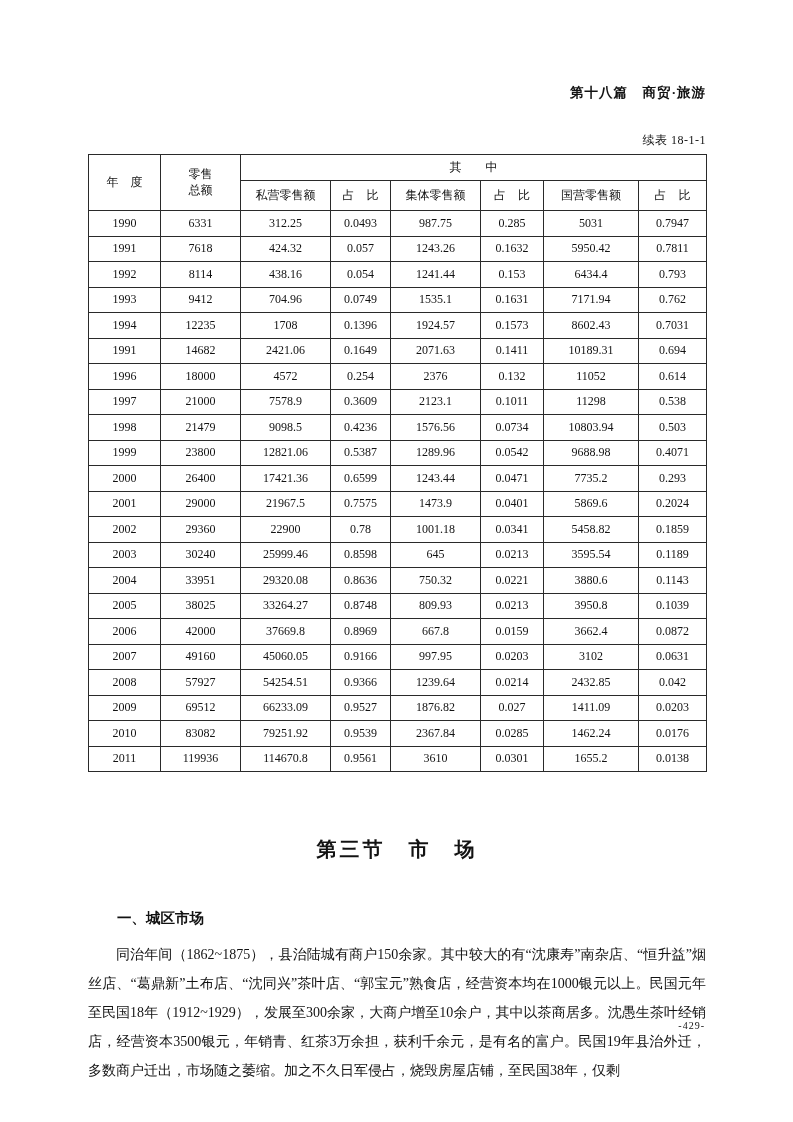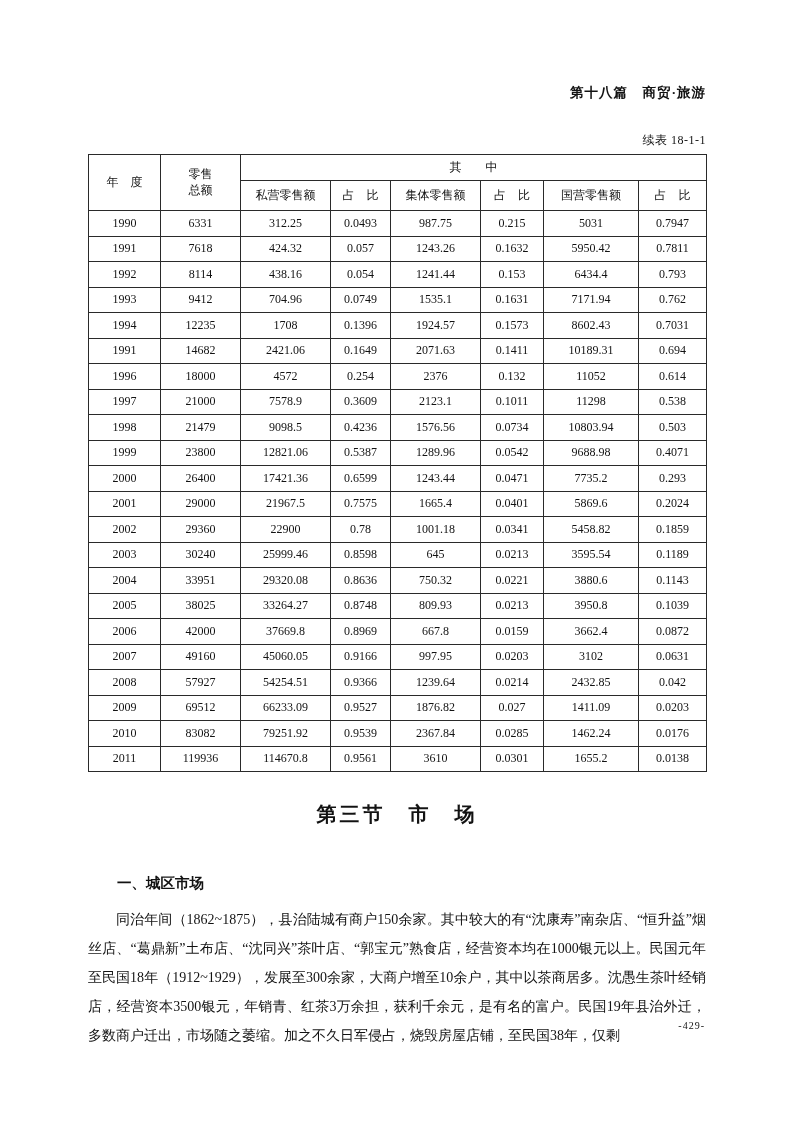--- a/index.html
+++ b/index.html
@@ -26,21 +26,21 @@
     border:1px solid #2a2a2a; text-align:center; vertical-align:middle;
     font-size:12px; font-weight:normal; padding:1px 2px; color:#121212;
     overflow:hidden;
   }
   thead th.row1 { height:26px; }
   thead tr.sub-row th { height:30px; }
   th.stacked { white-space:pre-line; line-height:1.3; }
   tbody td { height:25.5px; }
 
   .section-title {
-    margin-top:29px; text-align:center;
+    margin-top:64px; text-align:center;
     font-size:20px; font-weight:bold; letter-spacing:3px;
     font-family:"Liberation Sans", sans-serif;
   }
   .subsection-title {
     margin-top:46px; text-indent:2em;
     font-size:14.5px; font-weight:bold;
     font-family:"Liberation Sans", sans-serif;
   }
   .body-paragraph {
     margin-top:12px; font-size:14px; line-height:29px;
@@ -87,21 +87,21 @@
         <th>占　比</th>
       </tr>
     </thead>
     <tbody>
         <tr>
           <td>1990</td>
           <td>6331</td>
           <td>312.25</td>
           <td>0.0493</td>
           <td>987.75</td>
-          <td>0.215</td>
+          <td>0.285</td>
           <td>5031</td>
           <td>0.7947</td>
         </tr>
         <tr>
           <td>1991</td>
           <td>7618</td>
           <td>424.32</td>
           <td>0.057</td>
           <td>1243.26</td>
           <td>0.1632</td>
@@ -196,21 +196,21 @@
           <td>1243.44</td>
           <td>0.0471</td>
           <td>7735.2</td>
           <td>0.293</td>
         </tr>
         <tr>
           <td>2001</td>
           <td>29000</td>
           <td>21967.5</td>
           <td>0.7575</td>
-          <td>1665.4</td>
+          <td>1473.9</td>
           <td>0.0401</td>
           <td>5869.6</td>
           <td>0.2024</td>
         </tr>
         <tr>
           <td>2002</td>
           <td>29360</td>
           <td>22900</td>
           <td>0.78</td>
           <td>1001.18</td>

